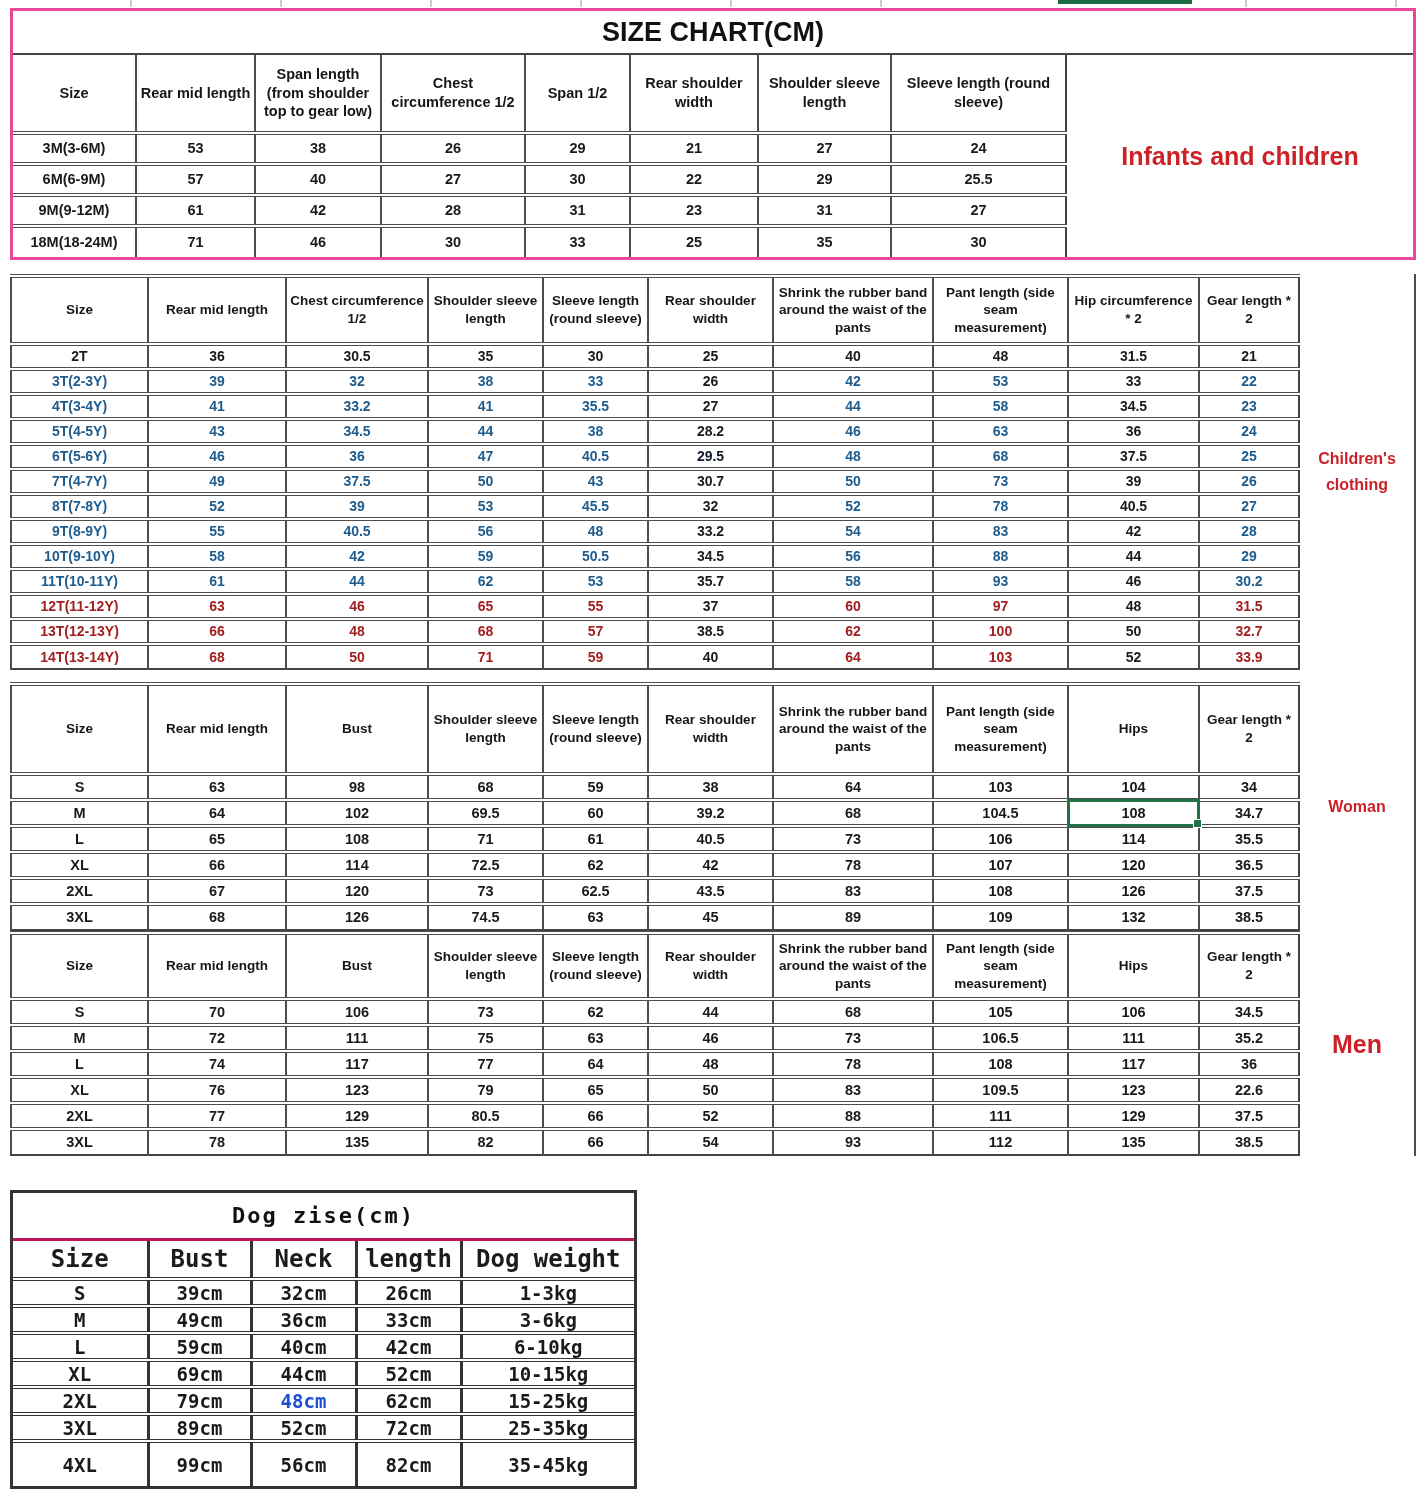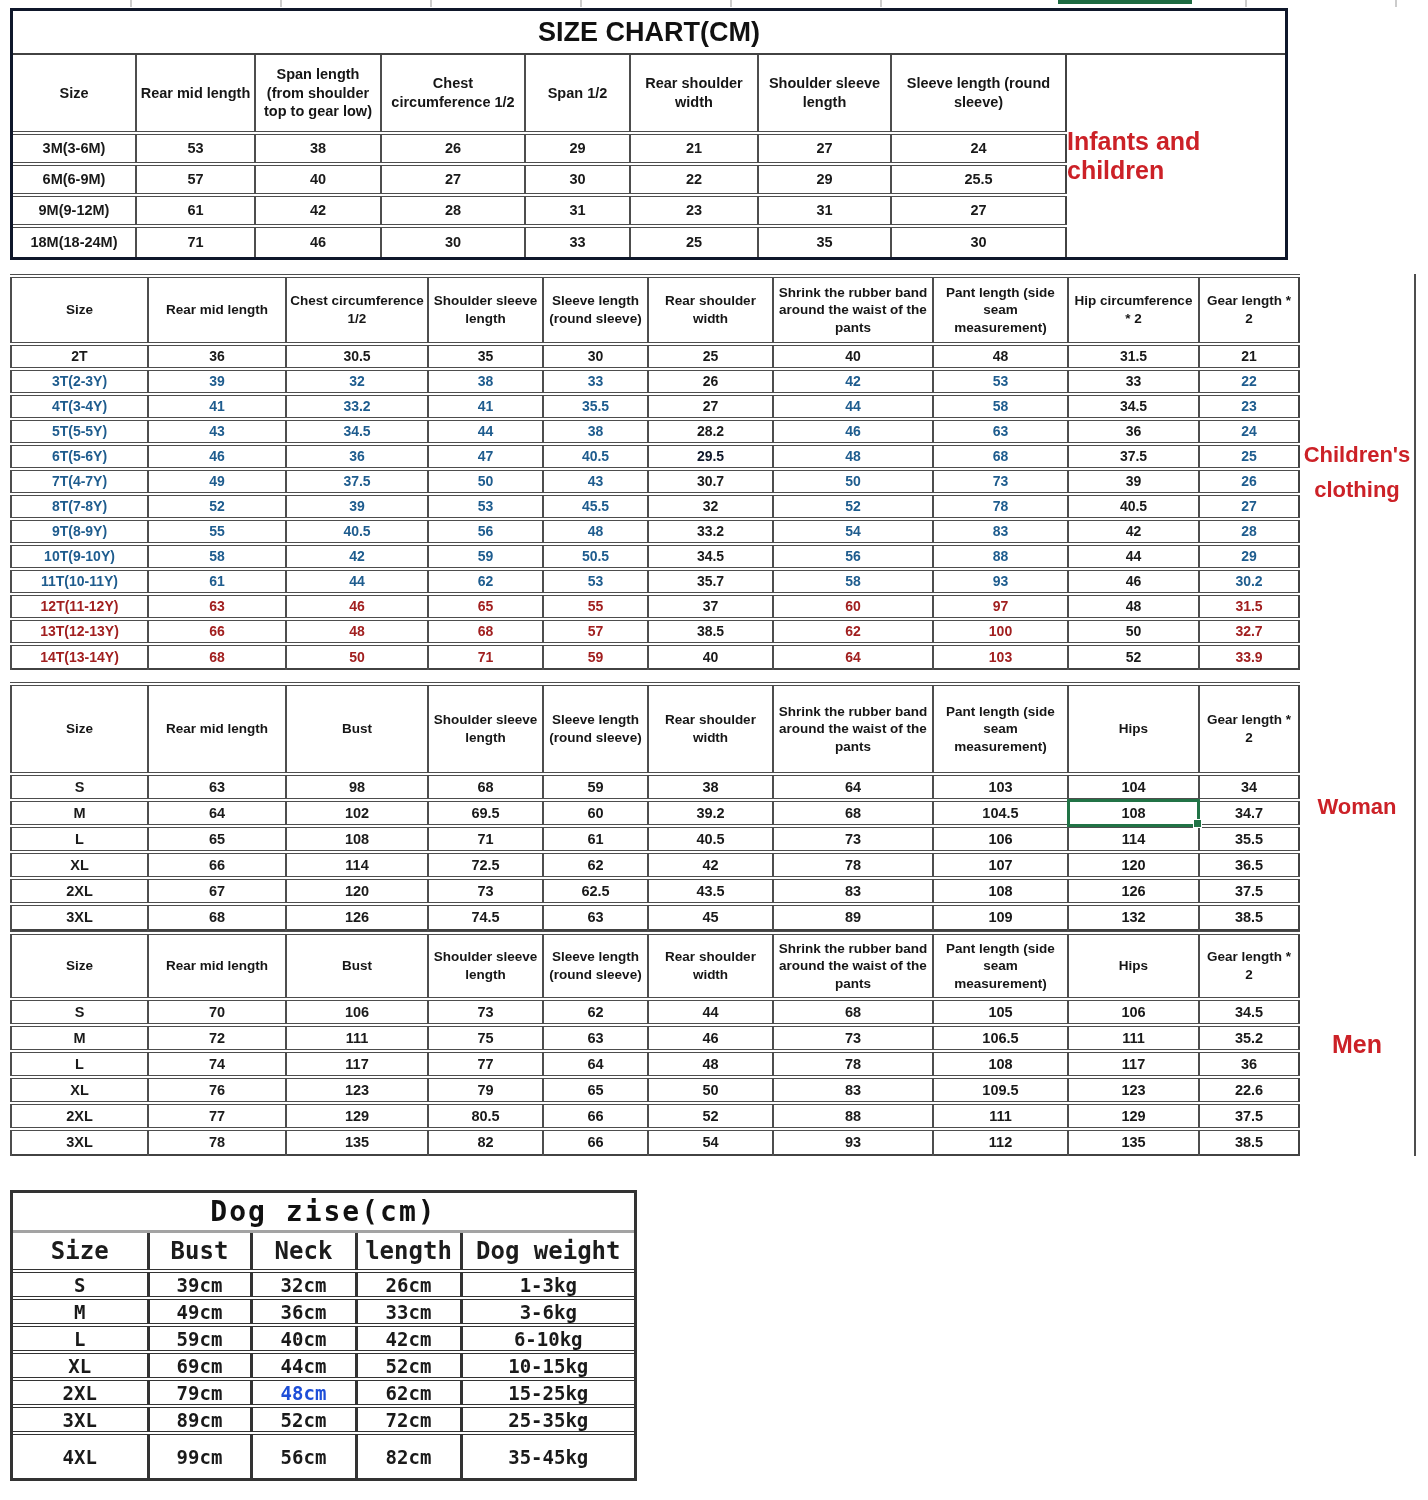--- a/index.html
+++ b/index.html
@@ -22,40 +22,40 @@
     border-left:2px solid #4d4d4d;
     border-top:4px double #4d4d4d;
     text-align:center; vertical-align:middle;
     font-weight:bold; padding:0 3px; line-height:1.3;
   }
   table.grid { border:2px solid #424242; }
   table.grid th { font-size:13.5px; color:#161616; }
   table.grid td { font-size:14.5px; }
 
   
-  .sec1 { border:3px solid #0f172a; width:1278px; }
+  .sec1 { border:3px solid #ec4899; width:1406px; }
   .sec1 .chart-title {
     height:44px; border-bottom:2px solid #424242;
     display:flex; align-items:center; justify-content:center;
     font-size:27px; font-weight:bold; color:#111;
   }
   .sec1-body { display:flex; }
   table.t1 { border:none; border-right:2px solid #424242; width:1053px; }
   table.t1 th { height:78px; font-size:14.5px; }
   table.t1 td { height:31px; }
   table.t1 tr:first-child th { border-top:none; }
   table.t1 th:first-child, table.t1 td:first-child { border-left:none; }
   .infants-label { flex:1; display:flex; align-items:center; justify-content:center; }
   .infants-label span { font-size:25px; font-weight:bold; }
 
   
   .mid-wrap { width:1406px; border-right:2px solid #4d4d4d; }
   .sec-flex { display:flex; }
   .side-label { flex:1; display:flex; align-items:center; justify-content:center; text-align:center; }
-  .side-label span { font-weight:bold; font-size:22px; line-height:1.6; }
+  .side-label span { font-weight:bold; font-size:16px; line-height:1.6; }
 
   table.t2 { width:1288px; }
   table.t2 th { height:68px; }
   table.t2 td { height:25px; font-size:14px; }
 
   table.t3 { width:1288px; }
   table.t3 th { height:90px; }
   table.t3 td { height:26px; }
 
   table.t4 { width:1288px; }
@@ -65,23 +65,23 @@
   
   td.selected-cell { outline:3px solid #217346; outline-offset:-2px; position:relative; }
   td.selected-cell::after {
     content:""; position:absolute; right:-4px; bottom:-4px;
     width:7px; height:7px; background:#217346; border:1px solid #ffffff;
   }
 
   
   .dog-box { margin-top:34px; width:627px; border:3px solid #333333; font-family:"DejaVu Sans Mono", monospace; }
   .dog-title {
-    height:40px; border-bottom:3px solid #a3a3a3;
+    height:48px; border-bottom:3px solid #be185d;
     display:flex; align-items:center; justify-content:center;
-    font-size:28px; font-weight:bold; letter-spacing:2px; color:#111;
+    font-size:22px; font-weight:bold; letter-spacing:2px; color:#111;
   }
   table.dog { border-collapse:collapse; table-layout:fixed; width:621px; font-family:inherit; }
   table.dog th, table.dog td {
     border-left:3px solid #333333; border-top:4px double #333333;
     text-align:center; vertical-align:middle; font-weight:bold; color:#1c1c1c;
   }
   table.dog th:first-child, table.dog td:first-child { border-left:none; }
   table.dog tr:first-child th { border-top:none; }
   table.dog th { height:38px; font-size:24px; }
   table.dog td { height:27px; font-size:19px; }
@@ -244,21 +244,21 @@
               <td style="color: rgb(30, 92, 142);">33.2</td>
               <td style="color: rgb(30, 92, 142);">41</td>
               <td style="color: rgb(30, 92, 142);">35.5</td>
               <td style="color: rgb(26, 26, 26);">27</td>
               <td style="color: rgb(30, 92, 142);">44</td>
               <td style="color: rgb(30, 92, 142);">58</td>
               <td style="color: rgb(26, 26, 26);">34.5</td>
               <td style="color: rgb(30, 92, 142);">23</td>
             </tr>
             <tr>
-              <td style="color: rgb(30, 92, 142);">5T(5-5Y)</td>
+              <td style="color: rgb(30, 92, 142);">5T(4-5Y)</td>
               <td style="color: rgb(30, 92, 142);">43</td>
               <td style="color: rgb(30, 92, 142);">34.5</td>
               <td style="color: rgb(30, 92, 142);">44</td>
               <td style="color: rgb(30, 92, 142);">38</td>
               <td style="color: rgb(26, 26, 26);">28.2</td>
               <td style="color: rgb(30, 92, 142);">46</td>
               <td style="color: rgb(30, 92, 142);">63</td>
               <td style="color: rgb(26, 26, 26);">36</td>
               <td style="color: rgb(30, 92, 142);">24</td>
             </tr>

